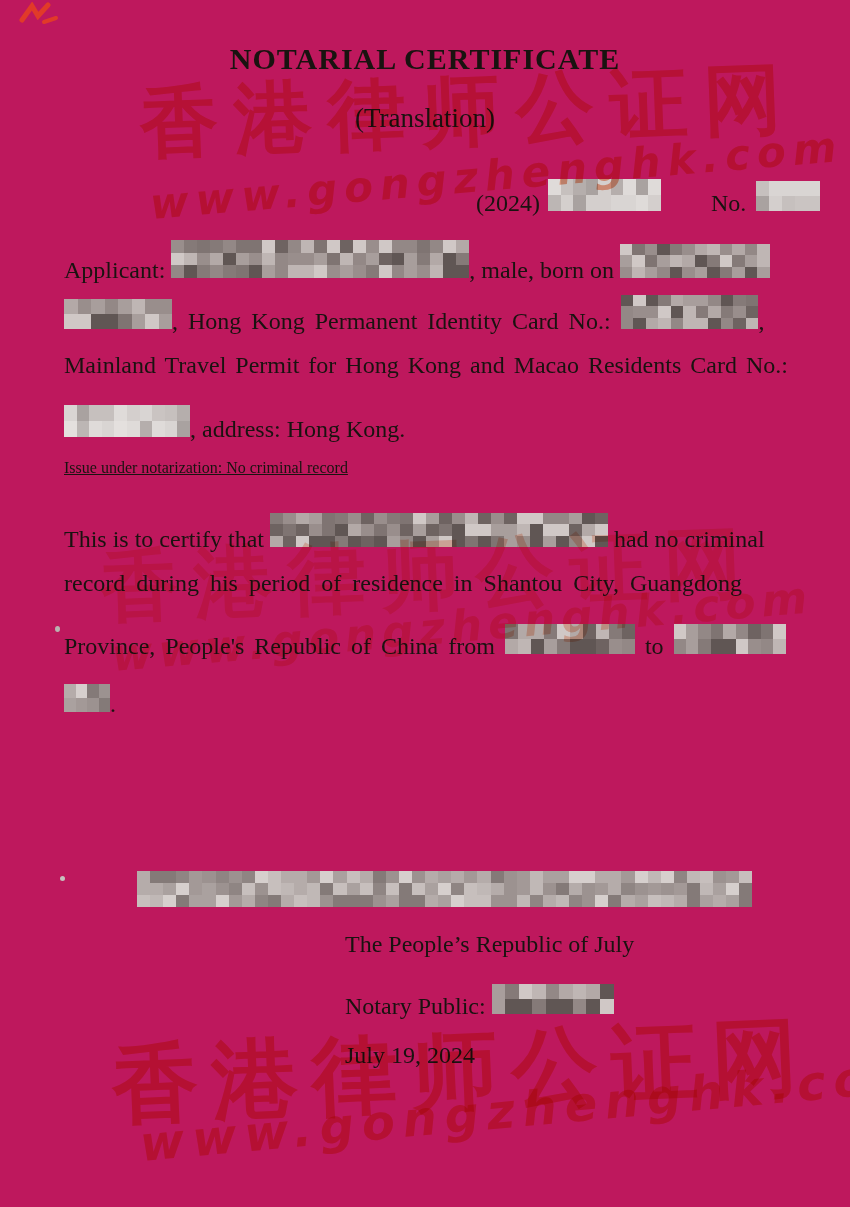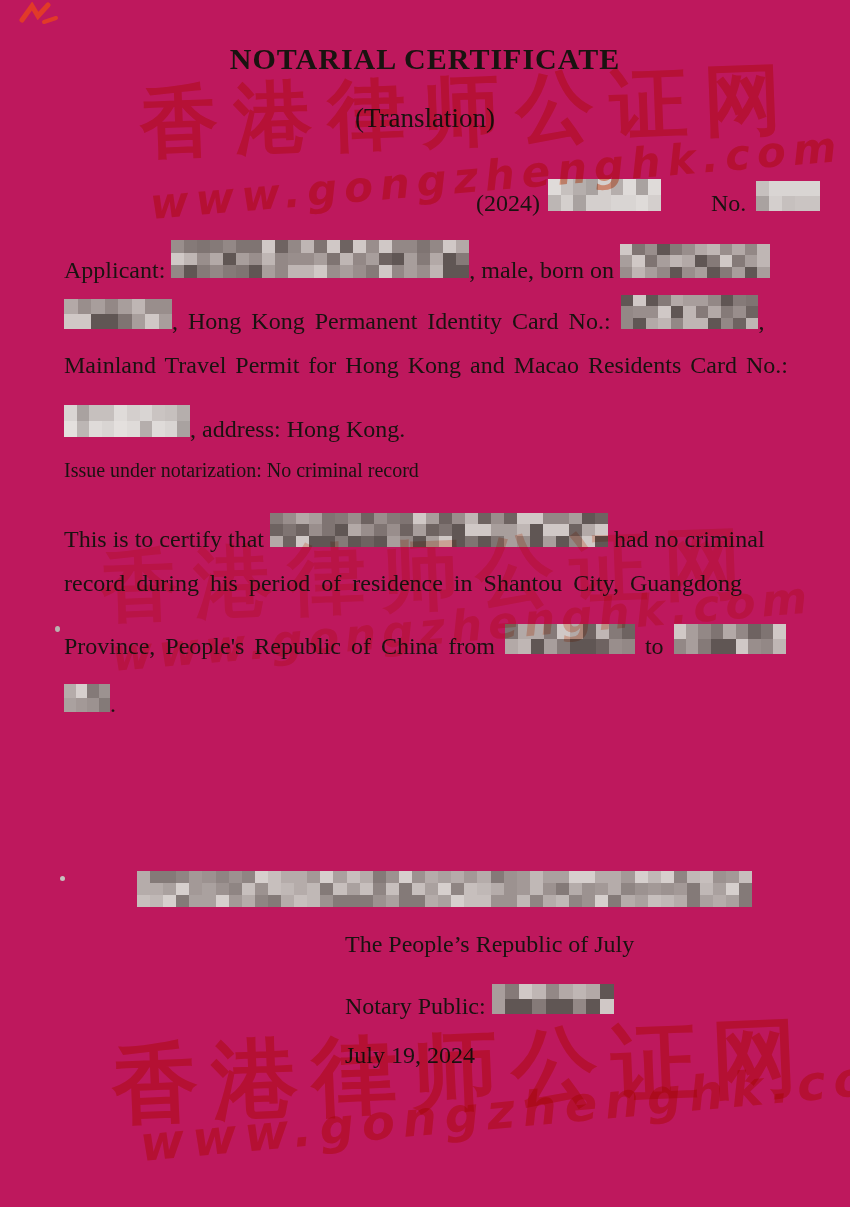--- a/index.html
+++ b/index.html
@@ -32,21 +32,21 @@
   <div class="speck" style="left:60px;top:876px;width:5px;height:5px;background:#c7c0be;"></div>
 
   <div class="content">
       <div class="line center" style="top: 40px; font-size: 30px; font-weight: 700; letter-spacing: 1px;"><span class="seg">NOTARIAL CERTIFICATE</span></div>
       <div class="line center" style="top: 102px; font-size: 27px;"><span class="seg">(Translation)</span></div>
       <div class="line" style="top: 179px; left: 476px; font-size: 24px;"><span class="seg">(2024)</span><span class="gap" style="width: 8px;"></span><span class="redact" style="width: 113px; height: 32px;"><span style="display: block; height: 16px;"><span class="cell" style="width: 12.5556px; height: 16px; background: rgb(223, 219, 217);"></span><span class="cell" style="width: 12.5556px; height: 16px; background: rgb(198, 192, 190);"></span><span class="cell" style="width: 12.5556px; height: 16px; background: rgb(181, 174, 172);"></span><span class="cell" style="width: 12.5556px; height: 16px; background: rgb(169, 162, 160);"></span><span class="cell" style="width: 12.5556px; height: 16px; background: rgb(212, 207, 205);"></span><span class="cell" style="width: 12.5556px; height: 16px; background: rgb(181, 174, 172);"></span><span class="cell" style="width: 12.5556px; height: 16px; background: rgb(223, 219, 217);"></span><span class="cell" style="width: 12.5556px; height: 16px; background: rgb(169, 162, 160);"></span><span class="cell" style="width: 12.5556px; height: 16px; background: rgb(223, 219, 217);"></span></span><span style="display: block; height: 16px;"><span class="cell" style="width: 12.5556px; height: 16px; background: rgb(188, 182, 180);"></span><span class="cell" style="width: 12.5556px; height: 16px; background: rgb(212, 207, 205);"></span><span class="cell" style="width: 12.5556px; height: 16px; background: rgb(169, 162, 160);"></span><span class="cell" style="width: 12.5556px; height: 16px; background: rgb(212, 207, 205);"></span><span class="cell" style="width: 12.5556px; height: 16px; background: rgb(212, 207, 205);"></span><span class="cell" style="width: 12.5556px; height: 16px; background: rgb(217, 213, 211);"></span><span class="cell" style="width: 12.5556px; height: 16px; background: rgb(217, 213, 211);"></span><span class="cell" style="width: 12.5556px; height: 16px; background: rgb(223, 219, 217);"></span><span class="cell" style="width: 12.5556px; height: 16px; background: rgb(212, 207, 205);"></span></span></span><span class="gap" style="width: 50px;"></span><span class="seg">No.</span><span class="gap" style="width: 10px;"></span><span class="redact" style="width: 64px; height: 30px;"><span style="display: block; height: 15px;"><span class="cell" style="width: 12.8px; height: 15px; background: rgb(198, 192, 190);"></span><span class="cell" style="width: 12.8px; height: 15px; background: rgb(217, 213, 211);"></span><span class="cell" style="width: 12.8px; height: 15px; background: rgb(217, 213, 211);"></span><span class="cell" style="width: 12.8px; height: 15px; background: rgb(217, 213, 211);"></span><span class="cell" style="width: 12.8px; height: 15px; background: rgb(217, 213, 211);"></span></span><span style="display: block; height: 15px;"><span class="cell" style="width: 12.8px; height: 15px; background: rgb(169, 162, 160);"></span><span class="cell" style="width: 12.8px; height: 15px; background: rgb(212, 207, 205);"></span><span class="cell" style="width: 12.8px; height: 15px; background: rgb(198, 192, 190);"></span><span class="cell" style="width: 12.8px; height: 15px; background: rgb(202, 196, 194);"></span><span class="cell" style="width: 12.8px; height: 15px; background: rgb(202, 196, 194);"></span></span></span></div>
       <div class="line" style="top: 240px; left: 64px; font-size: 24px;"><span class="seg">Applicant: </span><span class="redact" style="width: 298px; height: 38px;"><span style="display: block; height: 12.6667px;"><span class="cell" style="width: 12.9565px; height: 12.6667px; background: rgb(153, 142, 140);"></span><span class="cell" style="width: 12.9565px; height: 12.6667px; background: rgb(133, 122, 120);"></span><span class="cell" style="width: 12.9565px; height: 12.6667px; background: rgb(127, 116, 114);"></span><span class="cell" style="width: 12.9565px; height: 12.6667px; background: rgb(133, 122, 120);"></span><span class="cell" style="width: 12.9565px; height: 12.6667px; background: rgb(147, 136, 134);"></span><span class="cell" style="width: 12.9565px; height: 12.6667px; background: rgb(127, 116, 114);"></span><span class="cell" style="width: 12.9565px; height: 12.6667px; background: rgb(127, 116, 114);"></span><span class="cell" style="width: 12.9565px; height: 12.6667px; background: rgb(208, 200, 198);"></span><span class="cell" style="width: 12.9565px; height: 12.6667px; background: rgb(110, 99, 97);"></span><span class="cell" style="width: 12.9565px; height: 12.6667px; background: rgb(147, 136, 134);"></span><span class="cell" style="width: 12.9565px; height: 12.6667px; background: rgb(191, 182, 180);"></span><span class="cell" style="width: 12.9565px; height: 12.6667px; background: rgb(127, 116, 114);"></span><span class="cell" style="width: 12.9565px; height: 12.6667px; background: rgb(208, 200, 198);"></span><span class="cell" style="width: 12.9565px; height: 12.6667px; background: rgb(110, 99, 97);"></span><span class="cell" style="width: 12.9565px; height: 12.6667px; background: rgb(208, 200, 198);"></span><span class="cell" style="width: 12.9565px; height: 12.6667px; background: rgb(153, 142, 140);"></span><span class="cell" style="width: 12.9565px; height: 12.6667px; background: rgb(208, 200, 198);"></span><span class="cell" style="width: 12.9565px; height: 12.6667px; background: rgb(147, 136, 134);"></span><span class="cell" style="width: 12.9565px; height: 12.6667px; background: rgb(147, 136, 134);"></span><span class="cell" style="width: 12.9565px; height: 12.6667px; background: rgb(127, 116, 114);"></span><span class="cell" style="width: 12.9565px; height: 12.6667px; background: rgb(147, 136, 134);"></span><span class="cell" style="width: 12.9565px; height: 12.6667px; background: rgb(208, 200, 198);"></span><span class="cell" style="width: 12.9565px; height: 12.6667px; background: rgb(179, 169, 167);"></span></span><span style="display: block; height: 12.6667px;"><span class="cell" style="width: 12.9565px; height: 12.6667px; background: rgb(208, 200, 198);"></span><span class="cell" style="width: 12.9565px; height: 12.6667px; background: rgb(191, 182, 180);"></span><span class="cell" style="width: 12.9565px; height: 12.6667px; background: rgb(153, 142, 140);"></span><span class="cell" style="width: 12.9565px; height: 12.6667px; background: rgb(179, 169, 167);"></span><span class="cell" style="width: 12.9565px; height: 12.6667px; background: rgb(96, 86, 84);"></span><span class="cell" style="width: 12.9565px; height: 12.6667px; background: rgb(168, 158, 156);"></span><span class="cell" style="width: 12.9565px; height: 12.6667px; background: rgb(153, 142, 140);"></span><span class="cell" style="width: 12.9565px; height: 12.6667px; background: rgb(191, 182, 180);"></span><span class="cell" style="width: 12.9565px; height: 12.6667px; background: rgb(147, 136, 134);"></span><span class="cell" style="width: 12.9565px; height: 12.6667px; background: rgb(153, 142, 140);"></span><span class="cell" style="width: 12.9565px; height: 12.6667px; background: rgb(153, 142, 140);"></span><span class="cell" style="width: 12.9565px; height: 12.6667px; background: rgb(168, 158, 156);"></span><span class="cell" style="width: 12.9565px; height: 12.6667px; background: rgb(127, 116, 114);"></span><span class="cell" style="width: 12.9565px; height: 12.6667px; background: rgb(191, 182, 180);"></span><span class="cell" style="width: 12.9565px; height: 12.6667px; background: rgb(147, 136, 134);"></span><span class="cell" style="width: 12.9565px; height: 12.6667px; background: rgb(168, 158, 156);"></span><span class="cell" style="width: 12.9565px; height: 12.6667px; background: rgb(110, 99, 97);"></span><span class="cell" style="width: 12.9565px; height: 12.6667px; background: rgb(96, 86, 84);"></span><span class="cell" style="width: 12.9565px; height: 12.6667px; background: rgb(168, 158, 156);"></span><span class="cell" style="width: 12.9565px; height: 12.6667px; background: rgb(133, 122, 120);"></span><span class="cell" style="width: 12.9565px; height: 12.6667px; background: rgb(179, 169, 167);"></span><span class="cell" style="width: 12.9565px; height: 12.6667px; background: rgb(96, 86, 84);"></span><span class="cell" style="width: 12.9565px; height: 12.6667px; background: rgb(133, 122, 120);"></span></span><span style="display: block; height: 12.6667px;"><span class="cell" style="width: 12.9565px; height: 12.6667px; background: rgb(147, 136, 134);"></span><span class="cell" style="width: 12.9565px; height: 12.6667px; background: rgb(96, 86, 84);"></span><span class="cell" style="width: 12.9565px; height: 12.6667px; background: rgb(133, 122, 120);"></span><span class="cell" style="width: 12.9565px; height: 12.6667px; background: rgb(147, 136, 134);"></span><span class="cell" style="width: 12.9565px; height: 12.6667px; background: rgb(133, 122, 120);"></span><span class="cell" style="width: 12.9565px; height: 12.6667px; background: rgb(127, 116, 114);"></span><span class="cell" style="width: 12.9565px; height: 12.6667px; background: rgb(96, 86, 84);"></span><span class="cell" style="width: 12.9565px; height: 12.6667px; background: rgb(168, 158, 156);"></span><span class="cell" style="width: 12.9565px; height: 12.6667px; background: rgb(147, 136, 134);"></span><span class="cell" style="width: 12.9565px; height: 12.6667px; background: rgb(191, 182, 180);"></span><span class="cell" style="width: 12.9565px; height: 12.6667px; background: rgb(191, 182, 180);"></span><span class="cell" style="width: 12.9565px; height: 12.6667px; background: rgb(208, 200, 198);"></span><span class="cell" style="width: 12.9565px; height: 12.6667px; background: rgb(153, 142, 140);"></span><span class="cell" style="width: 12.9565px; height: 12.6667px; background: rgb(168, 158, 156);"></span><span class="cell" style="width: 12.9565px; height: 12.6667px; background: rgb(153, 142, 140);"></span><span class="cell" style="width: 12.9565px; height: 12.6667px; background: rgb(133, 122, 120);"></span><span class="cell" style="width: 12.9565px; height: 12.6667px; background: rgb(208, 200, 198);"></span><span class="cell" style="width: 12.9565px; height: 12.6667px; background: rgb(147, 136, 134);"></span><span class="cell" style="width: 12.9565px; height: 12.6667px; background: rgb(168, 158, 156);"></span><span class="cell" style="width: 12.9565px; height: 12.6667px; background: rgb(153, 142, 140);"></span><span class="cell" style="width: 12.9565px; height: 12.6667px; background: rgb(191, 182, 180);"></span><span class="cell" style="width: 12.9565px; height: 12.6667px; background: rgb(96, 86, 84);"></span><span class="cell" style="width: 12.9565px; height: 12.6667px; background: rgb(96, 86, 84);"></span></span></span><span class="seg">, male, born on </span><span class="redact" style="width: 150px; height: 34px;"><span style="display: block; height: 11.3333px;"><span class="cell" style="width: 12.5px; height: 11.3333px; background: rgb(208, 200, 198);"></span><span class="cell" style="width: 12.5px; height: 11.3333px; background: rgb(127, 116, 114);"></span><span class="cell" style="width: 12.5px; height: 11.3333px; background: rgb(153, 142, 140);"></span><span class="cell" style="width: 12.5px; height: 11.3333px; background: rgb(96, 86, 84);"></span><span class="cell" style="width: 12.5px; height: 11.3333px; background: rgb(133, 122, 120);"></span><span class="cell" style="width: 12.5px; height: 11.3333px; background: rgb(153, 142, 140);"></span><span class="cell" style="width: 12.5px; height: 11.3333px; background: rgb(179, 169, 167);"></span><span class="cell" style="width: 12.5px; height: 11.3333px; background: rgb(191, 182, 180);"></span><span class="cell" style="width: 12.5px; height: 11.3333px; background: rgb(153, 142, 140);"></span><span class="cell" style="width: 12.5px; height: 11.3333px; background: rgb(179, 169, 167);"></span><span class="cell" style="width: 12.5px; height: 11.3333px; background: rgb(147, 136, 134);"></span><span class="cell" style="width: 12.5px; height: 11.3333px; background: rgb(191, 182, 180);"></span></span><span style="display: block; height: 11.3333px;"><span class="cell" style="width: 12.5px; height: 11.3333px; background: rgb(168, 158, 156);"></span><span class="cell" style="width: 12.5px; height: 11.3333px; background: rgb(208, 200, 198);"></span><span class="cell" style="width: 12.5px; height: 11.3333px; background: rgb(127, 116, 114);"></span><span class="cell" style="width: 12.5px; height: 11.3333px; background: rgb(168, 158, 156);"></span><span class="cell" style="width: 12.5px; height: 11.3333px; background: rgb(191, 182, 180);"></span><span class="cell" style="width: 12.5px; height: 11.3333px; background: rgb(179, 169, 167);"></span><span class="cell" style="width: 12.5px; height: 11.3333px; background: rgb(96, 86, 84);"></span><span class="cell" style="width: 12.5px; height: 11.3333px; background: rgb(133, 122, 120);"></span><span class="cell" style="width: 12.5px; height: 11.3333px; background: rgb(208, 200, 198);"></span><span class="cell" style="width: 12.5px; height: 11.3333px; background: rgb(133, 122, 120);"></span><span class="cell" style="width: 12.5px; height: 11.3333px; background: rgb(168, 158, 156);"></span><span class="cell" style="width: 12.5px; height: 11.3333px; background: rgb(191, 182, 180);"></span></span><span style="display: block; height: 11.3333px;"><span class="cell" style="width: 12.5px; height: 11.3333px; background: rgb(153, 142, 140);"></span><span class="cell" style="width: 12.5px; height: 11.3333px; background: rgb(191, 182, 180);"></span><span class="cell" style="width: 12.5px; height: 11.3333px; background: rgb(168, 158, 156);"></span><span class="cell" style="width: 12.5px; height: 11.3333px; background: rgb(147, 136, 134);"></span><span class="cell" style="width: 12.5px; height: 11.3333px; background: rgb(96, 86, 84);"></span><span class="cell" style="width: 12.5px; height: 11.3333px; background: rgb(153, 142, 140);"></span><span class="cell" style="width: 12.5px; height: 11.3333px; background: rgb(168, 158, 156);"></span><span class="cell" style="width: 12.5px; height: 11.3333px; background: rgb(96, 86, 84);"></span><span class="cell" style="width: 12.5px; height: 11.3333px; background: rgb(133, 122, 120);"></span><span class="cell" style="width: 12.5px; height: 11.3333px; background: rgb(168, 158, 156);"></span><span class="cell" style="width: 12.5px; height: 11.3333px; background: rgb(96, 86, 84);"></span><span class="cell" style="width: 12.5px; height: 11.3333px; background: rgb(168, 158, 156);"></span></span></span></div>
       <div class="line" style="top: 295px; left: 64px; font-size: 24px; word-spacing: 4px;"><span class="redact" style="width: 108px; height: 30px;"><span style="display: block; height: 15px;"><span class="cell" style="width: 13.5px; height: 15px; background: rgb(179, 169, 167);"></span><span class="cell" style="width: 13.5px; height: 15px; background: rgb(153, 142, 140);"></span><span class="cell" style="width: 13.5px; height: 15px; background: rgb(168, 158, 156);"></span><span class="cell" style="width: 13.5px; height: 15px; background: rgb(147, 136, 134);"></span><span class="cell" style="width: 13.5px; height: 15px; background: rgb(168, 158, 156);"></span><span class="cell" style="width: 13.5px; height: 15px; background: rgb(191, 182, 180);"></span><span class="cell" style="width: 13.5px; height: 15px; background: rgb(153, 142, 140);"></span><span class="cell" style="width: 13.5px; height: 15px; background: rgb(153, 142, 140);"></span></span><span style="display: block; height: 15px;"><span class="cell" style="width: 13.5px; height: 15px; background: rgb(208, 200, 198);"></span><span class="cell" style="width: 13.5px; height: 15px; background: rgb(208, 200, 198);"></span><span class="cell" style="width: 13.5px; height: 15px; background: rgb(96, 86, 84);"></span><span class="cell" style="width: 13.5px; height: 15px; background: rgb(96, 86, 84);"></span><span class="cell" style="width: 13.5px; height: 15px; background: rgb(127, 116, 114);"></span><span class="cell" style="width: 13.5px; height: 15px; background: rgb(168, 158, 156);"></span><span class="cell" style="width: 13.5px; height: 15px; background: rgb(208, 200, 198);"></span><span class="cell" style="width: 13.5px; height: 15px; background: rgb(168, 158, 156);"></span></span></span><span class="seg">, Hong Kong Permanent Identity Card No.: </span><span class="redact" style="width: 138px; height: 34px;"><span style="display: block; height: 11.3333px;"><span class="cell" style="width: 12.5455px; height: 11.3333px; background: rgb(96, 86, 84);"></span><span class="cell" style="width: 12.5455px; height: 11.3333px; background: rgb(208, 200, 198);"></span><span class="cell" style="width: 12.5455px; height: 11.3333px; background: rgb(96, 86, 84);"></span><span class="cell" style="width: 12.5455px; height: 11.3333px; background: rgb(133, 122, 120);"></span><span class="cell" style="width: 12.5455px; height: 11.3333px; background: rgb(179, 169, 167);"></span><span class="cell" style="width: 12.5455px; height: 11.3333px; background: rgb(168, 158, 156);"></span><span class="cell" style="width: 12.5455px; height: 11.3333px; background: rgb(168, 158, 156);"></span><span class="cell" style="width: 12.5455px; height: 11.3333px; background: rgb(147, 136, 134);"></span><span class="cell" style="width: 12.5455px; height: 11.3333px; background: rgb(96, 86, 84);"></span><span class="cell" style="width: 12.5455px; height: 11.3333px; background: rgb(133, 122, 120);"></span><span class="cell" style="width: 12.5455px; height: 11.3333px; background: rgb(127, 116, 114);"></span></span><span style="display: block; height: 11.3333px;"><span class="cell" style="width: 12.5455px; height: 11.3333px; background: rgb(147, 136, 134);"></span><span class="cell" style="width: 12.5455px; height: 11.3333px; background: rgb(153, 142, 140);"></span><span class="cell" style="width: 12.5455px; height: 11.3333px; background: rgb(153, 142, 140);"></span><span class="cell" style="width: 12.5455px; height: 11.3333px; background: rgb(208, 200, 198);"></span><span class="cell" style="width: 12.5455px; height: 11.3333px; background: rgb(96, 86, 84);"></span><span class="cell" style="width: 12.5455px; height: 11.3333px; background: rgb(191, 182, 180);"></span><span class="cell" style="width: 12.5455px; height: 11.3333px; background: rgb(133, 122, 120);"></span><span class="cell" style="width: 12.5455px; height: 11.3333px; background: rgb(179, 169, 167);"></span><span class="cell" style="width: 12.5455px; height: 11.3333px; background: rgb(133, 122, 120);"></span><span class="cell" style="width: 12.5455px; height: 11.3333px; background: rgb(153, 142, 140);"></span><span class="cell" style="width: 12.5455px; height: 11.3333px; background: rgb(110, 99, 97);"></span></span><span style="display: block; height: 11.3333px;"><span class="cell" style="width: 12.5455px; height: 11.3333px; background: rgb(147, 136, 134);"></span><span class="cell" style="width: 12.5455px; height: 11.3333px; background: rgb(96, 86, 84);"></span><span class="cell" style="width: 12.5455px; height: 11.3333px; background: rgb(179, 169, 167);"></span><span class="cell" style="width: 12.5455px; height: 11.3333px; background: rgb(191, 182, 180);"></span><span class="cell" style="width: 12.5455px; height: 11.3333px; background: rgb(147, 136, 134);"></span><span class="cell" style="width: 12.5455px; height: 11.3333px; background: rgb(191, 182, 180);"></span><span class="cell" style="width: 12.5455px; height: 11.3333px; background: rgb(191, 182, 180);"></span><span class="cell" style="width: 12.5455px; height: 11.3333px; background: rgb(96, 86, 84);"></span><span class="cell" style="width: 12.5455px; height: 11.3333px; background: rgb(147, 136, 134);"></span><span class="cell" style="width: 12.5455px; height: 11.3333px; background: rgb(110, 99, 97);"></span><span class="cell" style="width: 12.5455px; height: 11.3333px; background: rgb(191, 182, 180);"></span></span></span><span class="seg">,</span></div>
       <div class="line" style="top: 350px; left: 64px; font-size: 24px; word-spacing: 3px;"><span class="seg">Mainland Travel Permit for Hong Kong and Macao Residents Card No.:</span></div>
       <div class="line" style="top: 405px; left: 64px; font-size: 24px;"><span class="redact" style="width: 126px; height: 32px;"><span style="display: block; height: 16px;"><span class="cell" style="width: 12.6px; height: 16px; background: rgb(217, 213, 211);"></span><span class="cell" style="width: 12.6px; height: 16px; background: rgb(169, 162, 160);"></span><span class="cell" style="width: 12.6px; height: 16px; background: rgb(198, 192, 190);"></span><span class="cell" style="width: 12.6px; height: 16px; background: rgb(198, 192, 190);"></span><span class="cell" style="width: 12.6px; height: 16px; background: rgb(223, 219, 217);"></span><span class="cell" style="width: 12.6px; height: 16px; background: rgb(212, 207, 205);"></span><span class="cell" style="width: 12.6px; height: 16px; background: rgb(217, 213, 211);"></span><span class="cell" style="width: 12.6px; height: 16px; background: rgb(202, 196, 194);"></span><span class="cell" style="width: 12.6px; height: 16px; background: rgb(198, 192, 190);"></span><span class="cell" style="width: 12.6px; height: 16px; background: rgb(181, 174, 172);"></span></span><span style="display: block; height: 16px;"><span class="cell" style="width: 12.6px; height: 16px; background: rgb(228, 224, 222);"></span><span class="cell" style="width: 12.6px; height: 16px; background: rgb(188, 182, 180);"></span><span class="cell" style="width: 12.6px; height: 16px; background: rgb(223, 219, 217);"></span><span class="cell" style="width: 12.6px; height: 16px; background: rgb(217, 213, 211);"></span><span class="cell" style="width: 12.6px; height: 16px; background: rgb(228, 224, 222);"></span><span class="cell" style="width: 12.6px; height: 16px; background: rgb(223, 219, 217);"></span><span class="cell" style="width: 12.6px; height: 16px; background: rgb(181, 174, 172);"></span><span class="cell" style="width: 12.6px; height: 16px; background: rgb(223, 219, 217);"></span><span class="cell" style="width: 12.6px; height: 16px; background: rgb(217, 213, 211);"></span><span class="cell" style="width: 12.6px; height: 16px; background: rgb(169, 162, 160);"></span></span></span><span class="seg">, address: Hong Kong.</span></div>
-      <div class="line" style="top: 458px; left: 64px; font-size: 20px;"><span class="seg">Issue under notarization: No criminal record</span></div>
+      <div class="line" style="top: 458px; left: 64px; font-size: 16px; text-decoration: underline;"><span class="seg">Issue under notarization: No criminal record</span></div>
       <div class="line" style="top: 513px; left: 64px; font-size: 24px;"><span class="seg">This is to certify that </span><span class="redact" style="width: 338px; height: 34px;"><span style="display: block; height: 11.3333px;"><span class="cell" style="width: 13px; height: 11.3333px; background: rgb(133, 122, 120);"></span><span class="cell" style="width: 13px; height: 11.3333px; background: rgb(153, 142, 140);"></span><span class="cell" style="width: 13px; height: 11.3333px; background: rgb(179, 169, 167);"></span><span class="cell" style="width: 13px; height: 11.3333px; background: rgb(168, 158, 156);"></span><span class="cell" style="width: 13px; height: 11.3333px; background: rgb(127, 116, 114);"></span><span class="cell" style="width: 13px; height: 11.3333px; background: rgb(133, 122, 120);"></span><span class="cell" style="width: 13px; height: 11.3333px; background: rgb(153, 142, 140);"></span><span class="cell" style="width: 13px; height: 11.3333px; background: rgb(110, 99, 97);"></span><span class="cell" style="width: 13px; height: 11.3333px; background: rgb(153, 142, 140);"></span><span class="cell" style="width: 13px; height: 11.3333px; background: rgb(133, 122, 120);"></span><span class="cell" style="width: 13px; height: 11.3333px; background: rgb(127, 116, 114);"></span><span class="cell" style="width: 13px; height: 11.3333px; background: rgb(208, 200, 198);"></span><span class="cell" style="width: 13px; height: 11.3333px; background: rgb(168, 158, 156);"></span><span class="cell" style="width: 13px; height: 11.3333px; background: rgb(110, 99, 97);"></span><span class="cell" style="width: 13px; height: 11.3333px; background: rgb(153, 142, 140);"></span><span class="cell" style="width: 13px; height: 11.3333px; background: rgb(191, 182, 180);"></span><span class="cell" style="width: 13px; height: 11.3333px; background: rgb(110, 99, 97);"></span><span class="cell" style="width: 13px; height: 11.3333px; background: rgb(153, 142, 140);"></span><span class="cell" style="width: 13px; height: 11.3333px; background: rgb(110, 99, 97);"></span><span class="cell" style="width: 13px; height: 11.3333px; background: rgb(208, 200, 198);"></span><span class="cell" style="width: 13px; height: 11.3333px; background: rgb(208, 200, 198);"></span><span class="cell" style="width: 13px; height: 11.3333px; background: rgb(147, 136, 134);"></span><span class="cell" style="width: 13px; height: 11.3333px; background: rgb(147, 136, 134);"></span><span class="cell" style="width: 13px; height: 11.3333px; background: rgb(168, 158, 156);"></span><span class="cell" style="width: 13px; height: 11.3333px; background: rgb(96, 86, 84);"></span><span class="cell" style="width: 13px; height: 11.3333px; background: rgb(110, 99, 97);"></span></span><span style="display: block; height: 11.3333px;"><span class="cell" style="width: 13px; height: 11.3333px; background: rgb(110, 99, 97);"></span><span class="cell" style="width: 13px; height: 11.3333px; background: rgb(127, 116, 114);"></span><span class="cell" style="width: 13px; height: 11.3333px; background: rgb(110, 99, 97);"></span><span class="cell" style="width: 13px; height: 11.3333px; background: rgb(153, 142, 140);"></span><span class="cell" style="width: 13px; height: 11.3333px; background: rgb(127, 116, 114);"></span><span class="cell" style="width: 13px; height: 11.3333px; background: rgb(96, 86, 84);"></span><span class="cell" style="width: 13px; height: 11.3333px; background: rgb(179, 169, 167);"></span><span class="cell" style="width: 13px; height: 11.3333px; background: rgb(153, 142, 140);"></span><span class="cell" style="width: 13px; height: 11.3333px; background: rgb(127, 116, 114);"></span><span class="cell" style="width: 13px; height: 11.3333px; background: rgb(153, 142, 140);"></span><span class="cell" style="width: 13px; height: 11.3333px; background: rgb(110, 99, 97);"></span><span class="cell" style="width: 13px; height: 11.3333px; background: rgb(168, 158, 156);"></span><span class="cell" style="width: 13px; height: 11.3333px; background: rgb(110, 99, 97);"></span><span class="cell" style="width: 13px; height: 11.3333px; background: rgb(127, 116, 114);"></span><span class="cell" style="width: 13px; height: 11.3333px; background: rgb(96, 86, 84);"></span><span class="cell" style="width: 13px; height: 11.3333px; background: rgb(208, 200, 198);"></span><span class="cell" style="width: 13px; height: 11.3333px; background: rgb(208, 200, 198);"></span><span class="cell" style="width: 13px; height: 11.3333px; background: rgb(168, 158, 156);"></span><span class="cell" style="width: 13px; height: 11.3333px; background: rgb(168, 158, 156);"></span><span class="cell" style="width: 13px; height: 11.3333px; background: rgb(191, 182, 180);"></span><span class="cell" style="width: 13px; height: 11.3333px; background: rgb(96, 86, 84);"></span><span class="cell" style="width: 13px; height: 11.3333px; background: rgb(208, 200, 198);"></span><span class="cell" style="width: 13px; height: 11.3333px; background: rgb(208, 200, 198);"></span><span class="cell" style="width: 13px; height: 11.3333px; background: rgb(110, 99, 97);"></span><span class="cell" style="width: 13px; height: 11.3333px; background: rgb(179, 169, 167);"></span><span class="cell" style="width: 13px; height: 11.3333px; background: rgb(208, 200, 198);"></span></span><span style="display: block; height: 11.3333px;"><span class="cell" style="width: 13px; height: 11.3333px; background: rgb(179, 169, 167);"></span><span class="cell" style="width: 13px; height: 11.3333px; background: rgb(110, 99, 97);"></span><span class="cell" style="width: 13px; height: 11.3333px; background: rgb(208, 200, 198);"></span><span class="cell" style="width: 13px; height: 11.3333px; background: rgb(96, 86, 84);"></span><span class="cell" style="width: 13px; height: 11.3333px; background: rgb(96, 86, 84);"></span><span class="cell" style="width: 13px; height: 11.3333px; background: rgb(133, 122, 120);"></span><span class="cell" style="width: 13px; height: 11.3333px; background: rgb(96, 86, 84);"></span><span class="cell" style="width: 13px; height: 11.3333px; background: rgb(110, 99, 97);"></span><span class="cell" style="width: 13px; height: 11.3333px; background: rgb(96, 86, 84);"></span><span class="cell" style="width: 13px; height: 11.3333px; background: rgb(168, 158, 156);"></span><span class="cell" style="width: 13px; height: 11.3333px; background: rgb(147, 136, 134);"></span><span class="cell" style="width: 13px; height: 11.3333px; background: rgb(96, 86, 84);"></span><span class="cell" style="width: 13px; height: 11.3333px; background: rgb(168, 158, 156);"></span><span class="cell" style="width: 13px; height: 11.3333px; background: rgb(208, 200, 198);"></span><span class="cell" style="width: 13px; height: 11.3333px; background: rgb(96, 86, 84);"></span><span class="cell" style="width: 13px; height: 11.3333px; background: rgb(127, 116, 114);"></span><span class="cell" style="width: 13px; height: 11.3333px; background: rgb(96, 86, 84);"></span><span class="cell" style="width: 13px; height: 11.3333px; background: rgb(127, 116, 114);"></span><span class="cell" style="width: 13px; height: 11.3333px; background: rgb(168, 158, 156);"></span><span class="cell" style="width: 13px; height: 11.3333px; background: rgb(153, 142, 140);"></span><span class="cell" style="width: 13px; height: 11.3333px; background: rgb(96, 86, 84);"></span><span class="cell" style="width: 13px; height: 11.3333px; background: rgb(168, 158, 156);"></span><span class="cell" style="width: 13px; height: 11.3333px; background: rgb(96, 86, 84);"></span><span class="cell" style="width: 13px; height: 11.3333px; background: rgb(147, 136, 134);"></span><span class="cell" style="width: 13px; height: 11.3333px; background: rgb(208, 200, 198);"></span><span class="cell" style="width: 13px; height: 11.3333px; background: rgb(96, 86, 84);"></span></span></span><span class="seg"> had no criminal</span></div>
       <div class="line" style="top: 568px; left: 64px; font-size: 24px; word-spacing: 5px;"><span class="seg">record during his period of residence in Shantou City, Guangdong</span></div>
       <div class="line" style="top: 624px; left: 64px; font-size: 24px; word-spacing: 4px;"><span class="seg">Province, People's Republic of China from </span><span class="redact" style="width: 130px; height: 30px;"><span style="display: block; height: 15px;"><span class="cell" style="width: 13px; height: 15px; background: rgb(127, 116, 114);"></span><span class="cell" style="width: 13px; height: 15px; background: rgb(179, 169, 167);"></span><span class="cell" style="width: 13px; height: 15px; background: rgb(179, 169, 167);"></span><span class="cell" style="width: 13px; height: 15px; background: rgb(133, 122, 120);"></span><span class="cell" style="width: 13px; height: 15px; background: rgb(208, 200, 198);"></span><span class="cell" style="width: 13px; height: 15px; background: rgb(179, 169, 167);"></span><span class="cell" style="width: 13px; height: 15px; background: rgb(110, 99, 97);"></span><span class="cell" style="width: 13px; height: 15px; background: rgb(191, 182, 180);"></span><span class="cell" style="width: 13px; height: 15px; background: rgb(133, 122, 120);"></span><span class="cell" style="width: 13px; height: 15px; background: rgb(110, 99, 97);"></span></span><span style="display: block; height: 15px;"><span class="cell" style="width: 13px; height: 15px; background: rgb(179, 169, 167);"></span><span class="cell" style="width: 13px; height: 15px; background: rgb(191, 182, 180);"></span><span class="cell" style="width: 13px; height: 15px; background: rgb(96, 86, 84);"></span><span class="cell" style="width: 13px; height: 15px; background: rgb(168, 158, 156);"></span><span class="cell" style="width: 13px; height: 15px; background: rgb(133, 122, 120);"></span><span class="cell" style="width: 13px; height: 15px; background: rgb(96, 86, 84);"></span><span class="cell" style="width: 13px; height: 15px; background: rgb(96, 86, 84);"></span><span class="cell" style="width: 13px; height: 15px; background: rgb(110, 99, 97);"></span><span class="cell" style="width: 13px; height: 15px; background: rgb(153, 142, 140);"></span><span class="cell" style="width: 13px; height: 15px; background: rgb(147, 136, 134);"></span></span></span><span class="seg"> to </span><span class="redact" style="width: 112px; height: 30px;"><span style="display: block; height: 15px;"><span class="cell" style="width: 12.4444px; height: 15px; background: rgb(208, 200, 198);"></span><span class="cell" style="width: 12.4444px; height: 15px; background: rgb(168, 158, 156);"></span><span class="cell" style="width: 12.4444px; height: 15px; background: rgb(147, 136, 134);"></span><span class="cell" style="width: 12.4444px; height: 15px; background: rgb(127, 116, 114);"></span><span class="cell" style="width: 12.4444px; height: 15px; background: rgb(179, 169, 167);"></span><span class="cell" style="width: 12.4444px; height: 15px; background: rgb(147, 136, 134);"></span><span class="cell" style="width: 12.4444px; height: 15px; background: rgb(110, 99, 97);"></span><span class="cell" style="width: 12.4444px; height: 15px; background: rgb(127, 116, 114);"></span><span class="cell" style="width: 12.4444px; height: 15px; background: rgb(208, 200, 198);"></span></span><span style="display: block; height: 15px;"><span class="cell" style="width: 12.4444px; height: 15px; background: rgb(147, 136, 134);"></span><span class="cell" style="width: 12.4444px; height: 15px; background: rgb(168, 158, 156);"></span><span class="cell" style="width: 12.4444px; height: 15px; background: rgb(133, 122, 120);"></span><span class="cell" style="width: 12.4444px; height: 15px; background: rgb(96, 86, 84);"></span><span class="cell" style="width: 12.4444px; height: 15px; background: rgb(96, 86, 84);"></span><span class="cell" style="width: 12.4444px; height: 15px; background: rgb(208, 200, 198);"></span><span class="cell" style="width: 12.4444px; height: 15px; background: rgb(153, 142, 140);"></span><span class="cell" style="width: 12.4444px; height: 15px; background: rgb(147, 136, 134);"></span><span class="cell" style="width: 12.4444px; height: 15px; background: rgb(191, 182, 180);"></span></span></span></div>
       <div class="line" style="top: 684px; left: 64px; font-size: 24px;"><span class="redact" style="width: 46px; height: 28px;"><span style="display: block; height: 14px;"><span class="cell" style="width: 11.5px; height: 14px; background: rgb(181, 172, 170);"></span><span class="cell" style="width: 11.5px; height: 14px; background: rgb(214, 207, 205);"></span><span class="cell" style="width: 11.5px; height: 14px; background: rgb(132, 122, 120);"></span><span class="cell" style="width: 11.5px; height: 14px; background: rgb(156, 146, 144);"></span></span><span style="display: block; height: 14px;"><span class="cell" style="width: 11.5px; height: 14px; background: rgb(170, 161, 159);"></span><span class="cell" style="width: 11.5px; height: 14px; background: rgb(163, 153, 151);"></span><span class="cell" style="width: 11.5px; height: 14px; background: rgb(156, 146, 144);"></span><span class="cell" style="width: 11.5px; height: 14px; background: rgb(132, 122, 120);"></span></span></span><span class="seg">.</span></div>
       <div class="line" style="top: 871px; left: 137px; font-size: 24px;"><span class="redact" style="width: 616px; height: 36px;"><span style="display: block; height: 12px;"><span class="cell" style="width: 13.1064px; height: 12px; background: rgb(181, 172, 170);"></span><span class="cell" style="width: 13.1064px; height: 12px; background: rgb(132, 122, 120);"></span><span class="cell" style="width: 13.1064px; height: 12px; background: rgb(132, 122, 120);"></span><span class="cell" style="width: 13.1064px; height: 12px; background: rgb(143, 133, 131);"></span><span class="cell" style="width: 13.1064px; height: 12px; background: rgb(163, 153, 151);"></span><span class="cell" style="width: 13.1064px; height: 12px; background: rgb(156, 146, 144);"></span><span class="cell" style="width: 13.1064px; height: 12px; background: rgb(143, 133, 131);"></span><span class="cell" style="width: 13.1064px; height: 12px; background: rgb(156, 146, 144);"></span><span class="cell" style="width: 13.1064px; height: 12px; background: rgb(143, 133, 131);"></span><span class="cell" style="width: 13.1064px; height: 12px; background: rgb(214, 207, 205);"></span><span class="cell" style="width: 13.1064px; height: 12px; background: rgb(199, 191, 189);"></span><span class="cell" style="width: 13.1064px; height: 12px; background: rgb(181, 172, 170);"></span><span class="cell" style="width: 13.1064px; height: 12px; background: rgb(181, 172, 170);"></span><span class="cell" style="width: 13.1064px; height: 12px; background: rgb(163, 153, 151);"></span><span class="cell" style="width: 13.1064px; height: 12px; background: rgb(214, 207, 205);"></span><span class="cell" style="width: 13.1064px; height: 12px; background: rgb(170, 161, 159);"></span><span class="cell" style="width: 13.1064px; height: 12px; background: rgb(199, 191, 189);"></span><span class="cell" style="width: 13.1064px; height: 12px; background: rgb(181, 172, 170);"></span><span class="cell" style="width: 13.1064px; height: 12px; background: rgb(132, 122, 120);"></span><span class="cell" style="width: 13.1064px; height: 12px; background: rgb(156, 146, 144);"></span><span class="cell" style="width: 13.1064px; height: 12px; background: rgb(214, 207, 205);"></span><span class="cell" style="width: 13.1064px; height: 12px; background: rgb(156, 146, 144);"></span><span class="cell" style="width: 13.1064px; height: 12px; background: rgb(181, 172, 170);"></span><span class="cell" style="width: 13.1064px; height: 12px; background: rgb(170, 161, 159);"></span><span class="cell" style="width: 13.1064px; height: 12px; background: rgb(181, 172, 170);"></span><span class="cell" style="width: 13.1064px; height: 12px; background: rgb(163, 153, 151);"></span><span class="cell" style="width: 13.1064px; height: 12px; background: rgb(181, 172, 170);"></span><span class="cell" style="width: 13.1064px; height: 12px; background: rgb(132, 122, 120);"></span><span class="cell" style="width: 13.1064px; height: 12px; background: rgb(156, 146, 144);"></span><span class="cell" style="width: 13.1064px; height: 12px; background: rgb(163, 153, 151);"></span><span class="cell" style="width: 13.1064px; height: 12px; background: rgb(192, 184, 182);"></span><span class="cell" style="width: 13.1064px; height: 12px; background: rgb(170, 161, 159);"></span><span class="cell" style="width: 13.1064px; height: 12px; background: rgb(170, 161, 159);"></span><span class="cell" style="width: 13.1064px; height: 12px; background: rgb(214, 207, 205);"></span><span class="cell" style="width: 13.1064px; height: 12px; background: rgb(214, 207, 205);"></span><span class="cell" style="width: 13.1064px; height: 12px; background: rgb(181, 172, 170);"></span><span class="cell" style="width: 13.1064px; height: 12px; background: rgb(181, 172, 170);"></span><span class="cell" style="width: 13.1064px; height: 12px; background: rgb(163, 153, 151);"></span><span class="cell" style="width: 13.1064px; height: 12px; background: rgb(214, 207, 205);"></span><span class="cell" style="width: 13.1064px; height: 12px; background: rgb(192, 184, 182);"></span><span class="cell" style="width: 13.1064px; height: 12px; background: rgb(214, 207, 205);"></span><span class="cell" style="width: 13.1064px; height: 12px; background: rgb(143, 133, 131);"></span><span class="cell" style="width: 13.1064px; height: 12px; background: rgb(192, 184, 182);"></span><span class="cell" style="width: 13.1064px; height: 12px; background: rgb(199, 191, 189);"></span><span class="cell" style="width: 13.1064px; height: 12px; background: rgb(156, 146, 144);"></span><span class="cell" style="width: 13.1064px; height: 12px; background: rgb(163, 153, 151);"></span><span class="cell" style="width: 13.1064px; height: 12px; background: rgb(199, 191, 189);"></span></span><span style="display: block; height: 12px;"><span class="cell" style="width: 13.1064px; height: 12px; background: rgb(181, 172, 170);"></span><span class="cell" style="width: 13.1064px; height: 12px; background: rgb(181, 172, 170);"></span><span class="cell" style="width: 13.1064px; height: 12px; background: rgb(170, 161, 159);"></span><span class="cell" style="width: 13.1064px; height: 12px; background: rgb(214, 207, 205);"></span><span class="cell" style="width: 13.1064px; height: 12px; background: rgb(163, 153, 151);"></span><span class="cell" style="width: 13.1064px; height: 12px; background: rgb(170, 161, 159);"></span><span class="cell" style="width: 13.1064px; height: 12px; background: rgb(156, 146, 144);"></span><span class="cell" style="width: 13.1064px; height: 12px; background: rgb(143, 133, 131);"></span><span class="cell" style="width: 13.1064px; height: 12px; background: rgb(199, 191, 189);"></span><span class="cell" style="width: 13.1064px; height: 12px; background: rgb(156, 146, 144);"></span><span class="cell" style="width: 13.1064px; height: 12px; background: rgb(199, 191, 189);"></span><span class="cell" style="width: 13.1064px; height: 12px; background: rgb(192, 184, 182);"></span><span class="cell" style="width: 13.1064px; height: 12px; background: rgb(181, 172, 170);"></span><span class="cell" style="width: 13.1064px; height: 12px; background: rgb(192, 184, 182);"></span><span class="cell" style="width: 13.1064px; height: 12px; background: rgb(132, 122, 120);"></span><span class="cell" style="width: 13.1064px; height: 12px; background: rgb(199, 191, 189);"></span><span class="cell" style="width: 13.1064px; height: 12px; background: rgb(170, 161, 159);"></span><span class="cell" style="width: 13.1064px; height: 12px; background: rgb(199, 191, 189);"></span><span class="cell" style="width: 13.1064px; height: 12px; background: rgb(143, 133, 131);"></span><span class="cell" style="width: 13.1064px; height: 12px; background: rgb(199, 191, 189);"></span><span class="cell" style="width: 13.1064px; height: 12px; background: rgb(132, 122, 120);"></span><span class="cell" style="width: 13.1064px; height: 12px; background: rgb(199, 191, 189);"></span><span class="cell" style="width: 13.1064px; height: 12px; background: rgb(170, 161, 159);"></span><span class="cell" style="width: 13.1064px; height: 12px; background: rgb(214, 207, 205);"></span><span class="cell" style="width: 13.1064px; height: 12px; background: rgb(143, 133, 131);"></span><span class="cell" style="width: 13.1064px; height: 12px; background: rgb(199, 191, 189);"></span><span class="cell" style="width: 13.1064px; height: 12px; background: rgb(192, 184, 182);"></span><span class="cell" style="width: 13.1064px; height: 12px; background: rgb(181, 172, 170);"></span><span class="cell" style="width: 13.1064px; height: 12px; background: rgb(156, 146, 144);"></span><span class="cell" style="width: 13.1064px; height: 12px; background: rgb(163, 153, 151);"></span><span class="cell" style="width: 13.1064px; height: 12px; background: rgb(192, 184, 182);"></span><span class="cell" style="width: 13.1064px; height: 12px; background: rgb(156, 146, 144);"></span><span class="cell" style="width: 13.1064px; height: 12px; background: rgb(132, 122, 120);"></span><span class="cell" style="width: 13.1064px; height: 12px; background: rgb(181, 172, 170);"></span><span class="cell" style="width: 13.1064px; height: 12px; background: rgb(156, 146, 144);"></span><span class="cell" style="width: 13.1064px; height: 12px; background: rgb(163, 153, 151);"></span><span class="cell" style="width: 13.1064px; height: 12px; background: rgb(181, 172, 170);"></span><span class="cell" style="width: 13.1064px; height: 12px; background: rgb(143, 133, 131);"></span><span class="cell" style="width: 13.1064px; height: 12px; background: rgb(156, 146, 144);"></span><span class="cell" style="width: 13.1064px; height: 12px; background: rgb(163, 153, 151);"></span><span class="cell" style="width: 13.1064px; height: 12px; background: rgb(156, 146, 144);"></span><span class="cell" style="width: 13.1064px; height: 12px; background: rgb(163, 153, 151);"></span><span class="cell" style="width: 13.1064px; height: 12px; background: rgb(132, 122, 120);"></span><span class="cell" style="width: 13.1064px; height: 12px; background: rgb(192, 184, 182);"></span><span class="cell" style="width: 13.1064px; height: 12px; background: rgb(170, 161, 159);"></span><span class="cell" style="width: 13.1064px; height: 12px; background: rgb(214, 207, 205);"></span><span class="cell" style="width: 13.1064px; height: 12px; background: rgb(132, 122, 120);"></span></span><span style="display: block; height: 12px;"><span class="cell" style="width: 13.1064px; height: 12px; background: rgb(199, 191, 189);"></span><span class="cell" style="width: 13.1064px; height: 12px; background: rgb(192, 184, 182);"></span><span class="cell" style="width: 13.1064px; height: 12px; background: rgb(214, 207, 205);"></span><span class="cell" style="width: 13.1064px; height: 12px; background: rgb(132, 122, 120);"></span><span class="cell" style="width: 13.1064px; height: 12px; background: rgb(170, 161, 159);"></span><span class="cell" style="width: 13.1064px; height: 12px; background: rgb(170, 161, 159);"></span><span class="cell" style="width: 13.1064px; height: 12px; background: rgb(214, 207, 205);"></span><span class="cell" style="width: 13.1064px; height: 12px; background: rgb(163, 153, 151);"></span><span class="cell" style="width: 13.1064px; height: 12px; background: rgb(181, 172, 170);"></span><span class="cell" style="width: 13.1064px; height: 12px; background: rgb(143, 133, 131);"></span><span class="cell" style="width: 13.1064px; height: 12px; background: rgb(132, 122, 120);"></span><span class="cell" style="width: 13.1064px; height: 12px; background: rgb(181, 172, 170);"></span><span class="cell" style="width: 13.1064px; height: 12px; background: rgb(199, 191, 189);"></span><span class="cell" style="width: 13.1064px; height: 12px; background: rgb(192, 184, 182);"></span><span class="cell" style="width: 13.1064px; height: 12px; background: rgb(156, 146, 144);"></span><span class="cell" style="width: 13.1064px; height: 12px; background: rgb(132, 122, 120);"></span><span class="cell" style="width: 13.1064px; height: 12px; background: rgb(132, 122, 120);"></span><span class="cell" style="width: 13.1064px; height: 12px; background: rgb(132, 122, 120);"></span><span class="cell" style="width: 13.1064px; height: 12px; background: rgb(156, 146, 144);"></span><span class="cell" style="width: 13.1064px; height: 12px; background: rgb(170, 161, 159);"></span><span class="cell" style="width: 13.1064px; height: 12px; background: rgb(132, 122, 120);"></span><span class="cell" style="width: 13.1064px; height: 12px; background: rgb(132, 122, 120);"></span><span class="cell" style="width: 13.1064px; height: 12px; background: rgb(181, 172, 170);"></span><span class="cell" style="width: 13.1064px; height: 12px; background: rgb(170, 161, 159);"></span><span class="cell" style="width: 13.1064px; height: 12px; background: rgb(214, 207, 205);"></span><span class="cell" style="width: 13.1064px; height: 12px; background: rgb(199, 191, 189);"></span><span class="cell" style="width: 13.1064px; height: 12px; background: rgb(199, 191, 189);"></span><span class="cell" style="width: 13.1064px; height: 12px; background: rgb(156, 146, 144);"></span><span class="cell" style="width: 13.1064px; height: 12px; background: rgb(156, 146, 144);"></span><span class="cell" style="width: 13.1064px; height: 12px; background: rgb(192, 184, 182);"></span><span class="cell" style="width: 13.1064px; height: 12px; background: rgb(143, 133, 131);"></span><span class="cell" style="width: 13.1064px; height: 12px; background: rgb(181, 172, 170);"></span><span class="cell" style="width: 13.1064px; height: 12px; background: rgb(192, 184, 182);"></span><span class="cell" style="width: 13.1064px; height: 12px; background: rgb(143, 133, 131);"></span><span class="cell" style="width: 13.1064px; height: 12px; background: rgb(156, 146, 144);"></span><span class="cell" style="width: 13.1064px; height: 12px; background: rgb(214, 207, 205);"></span><span class="cell" style="width: 13.1064px; height: 12px; background: rgb(132, 122, 120);"></span><span class="cell" style="width: 13.1064px; height: 12px; background: rgb(181, 172, 170);"></span><span class="cell" style="width: 13.1064px; height: 12px; background: rgb(170, 161, 159);"></span><span class="cell" style="width: 13.1064px; height: 12px; background: rgb(199, 191, 189);"></span><span class="cell" style="width: 13.1064px; height: 12px; background: rgb(192, 184, 182);"></span><span class="cell" style="width: 13.1064px; height: 12px; background: rgb(181, 172, 170);"></span><span class="cell" style="width: 13.1064px; height: 12px; background: rgb(132, 122, 120);"></span><span class="cell" style="width: 13.1064px; height: 12px; background: rgb(170, 161, 159);"></span><span class="cell" style="width: 13.1064px; height: 12px; background: rgb(181, 172, 170);"></span><span class="cell" style="width: 13.1064px; height: 12px; background: rgb(170, 161, 159);"></span><span class="cell" style="width: 13.1064px; height: 12px; background: rgb(132, 122, 120);"></span></span></span></div>
       <div class="line" style="top: 929px; left: 345px; font-size: 24px;"><span class="seg">The People’s Republic of July</span></div>
       <div class="line" style="top: 984px; left: 345px; font-size: 24px;"><span class="seg">Notary Public: </span><span class="redact" style="width: 122px; height: 30px;"><span style="display: block; height: 15px;"><span class="cell" style="width: 13.5556px; height: 15px; background: rgb(168, 158, 156);"></span><span class="cell" style="width: 13.5556px; height: 15px; background: rgb(133, 122, 120);"></span><span class="cell" style="width: 13.5556px; height: 15px; background: rgb(208, 200, 198);"></span><span class="cell" style="width: 13.5556px; height: 15px; background: rgb(191, 182, 180);"></span><span class="cell" style="width: 13.5556px; height: 15px; background: rgb(147, 136, 134);"></span><span class="cell" style="width: 13.5556px; height: 15px; background: rgb(179, 169, 167);"></span><span class="cell" style="width: 13.5556px; height: 15px; background: rgb(191, 182, 180);"></span><span class="cell" style="width: 13.5556px; height: 15px; background: rgb(179, 169, 167);"></span><span class="cell" style="width: 13.5556px; height: 15px; background: rgb(96, 86, 84);"></span></span><span style="display: block; height: 15px;"><span class="cell" style="width: 13.5556px; height: 15px; background: rgb(168, 158, 156);"></span><span class="cell" style="width: 13.5556px; height: 15px; background: rgb(96, 86, 84);"></span><span class="cell" style="width: 13.5556px; height: 15px; background: rgb(96, 86, 84);"></span><span class="cell" style="width: 13.5556px; height: 15px; background: rgb(133, 122, 120);"></span><span class="cell" style="width: 13.5556px; height: 15px; background: rgb(96, 86, 84);"></span><span class="cell" style="width: 13.5556px; height: 15px; background: rgb(96, 86, 84);"></span><span class="cell" style="width: 13.5556px; height: 15px; background: rgb(147, 136, 134);"></span><span class="cell" style="width: 13.5556px; height: 15px; background: rgb(96, 86, 84);"></span><span class="cell" style="width: 13.5556px; height: 15px; background: rgb(208, 200, 198);"></span></span></span></div>
       <div class="line" style="top: 1040px; left: 345px; font-size: 24px;"><span class="seg">July 19, 2024</span></div>
     </div>
 

